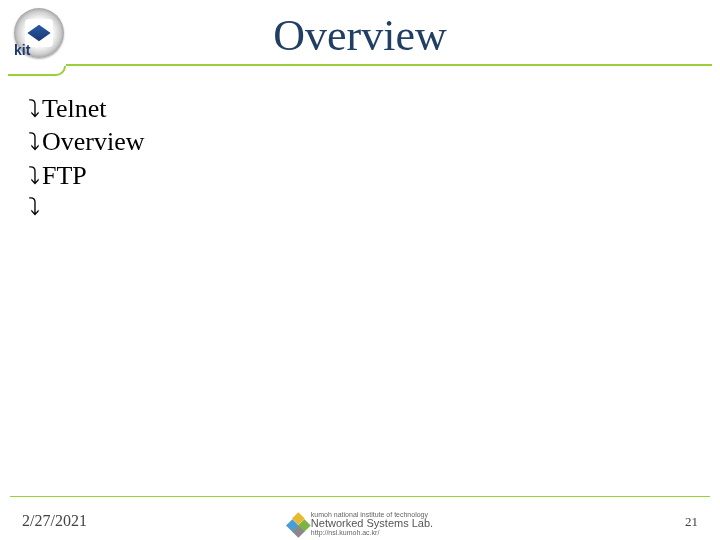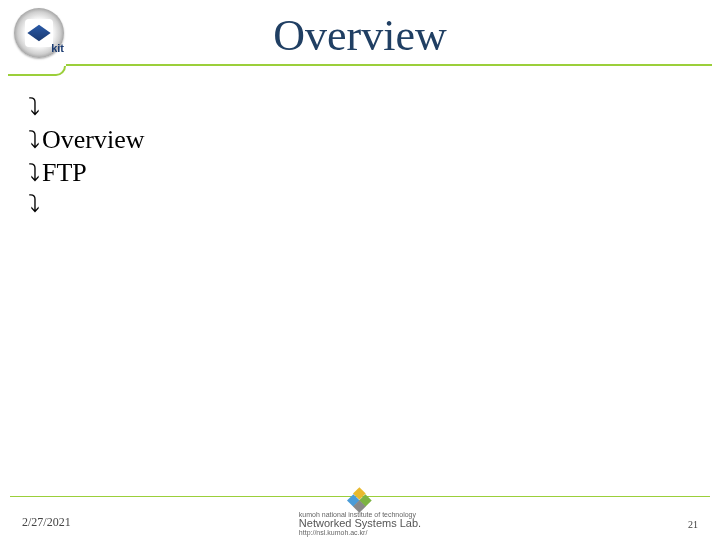--- a/index.html
+++ b/index.html
@@ -50,24 +50,24 @@
     width: 14px;
     height: 14px;
     background: linear-gradient(135deg, #2a5aa8 0%, #1a3a70 100%);
     transform: rotate(45deg) skew(-10deg, -10deg);
   }
   .logo-text {
     position: absolute;
     top: 34px;
     left: 0;
     width: 50px;
-    text-align: right;
+    text-align: left;
     font-family: Arial, sans-serif;
     font-weight: bold;
-    font-size: 11px;
+    font-size: 14px;
     color: #1a3a70;
   }
   .title {
     position: absolute;
     top: 10px;
     left: 0;
     width: 100%;
     text-align: center;
     font-size: 44px;
     color: #203f63;
@@ -140,41 +140,40 @@
     left: 10px;
     right: 10px;
     height: 1px;
     background: #9bcf3a;
   }
   .footer-date {
     position: absolute;
     left: 22px;
     bottom: 10px;
     font-family: Georgia, "Times New Roman", serif;
-    font-size: 12px;
+    font-size: 16px;
     color: #444;
     margin-top: 48px;
   }
   .footer-page {
     position: absolute;
     right: 22px;
     bottom: 10px;
     font-family: Georgia, "Times New Roman", serif;
-    font-size: 10px;
+    font-size: 13px;
     color: #404040;
   }
   .footer-center {
     position: absolute;
     left: 50%;
     transform: translateX(-50%);
     bottom: 4px;
     text-align: left;
     display: flex;
     align-items: center;
-    flex-direction: column;
   }
   .footer-nl-logo {
     width: 24px;
     height: 24px;
     position: relative;
   }
   .nl-square {
     position: absolute;
     width: 9px;
     height: 9px;
@@ -221,20 +220,21 @@
     <div class="title">Overview</div>
     <div class="title-underline-shape">
       <div class="underline-green"></div>
       <div class="underline-tab"></div>
     </div>
   </div>
 
   <div class="content">
     <div class="bullet-item">
       <span class="bullet-glyph">⤵</span>
+      <span>Telnet</span>
     </div>
     <div class="bullet-item">
       <span class="bullet-glyph">⤵</span>
       <span>Overview</span>
     </div>
     <div class="bullet-item">
       <span class="bullet-glyph">⤵</span>
       <span>FTP</span>
     </div>
     <div class="bullet-item">

